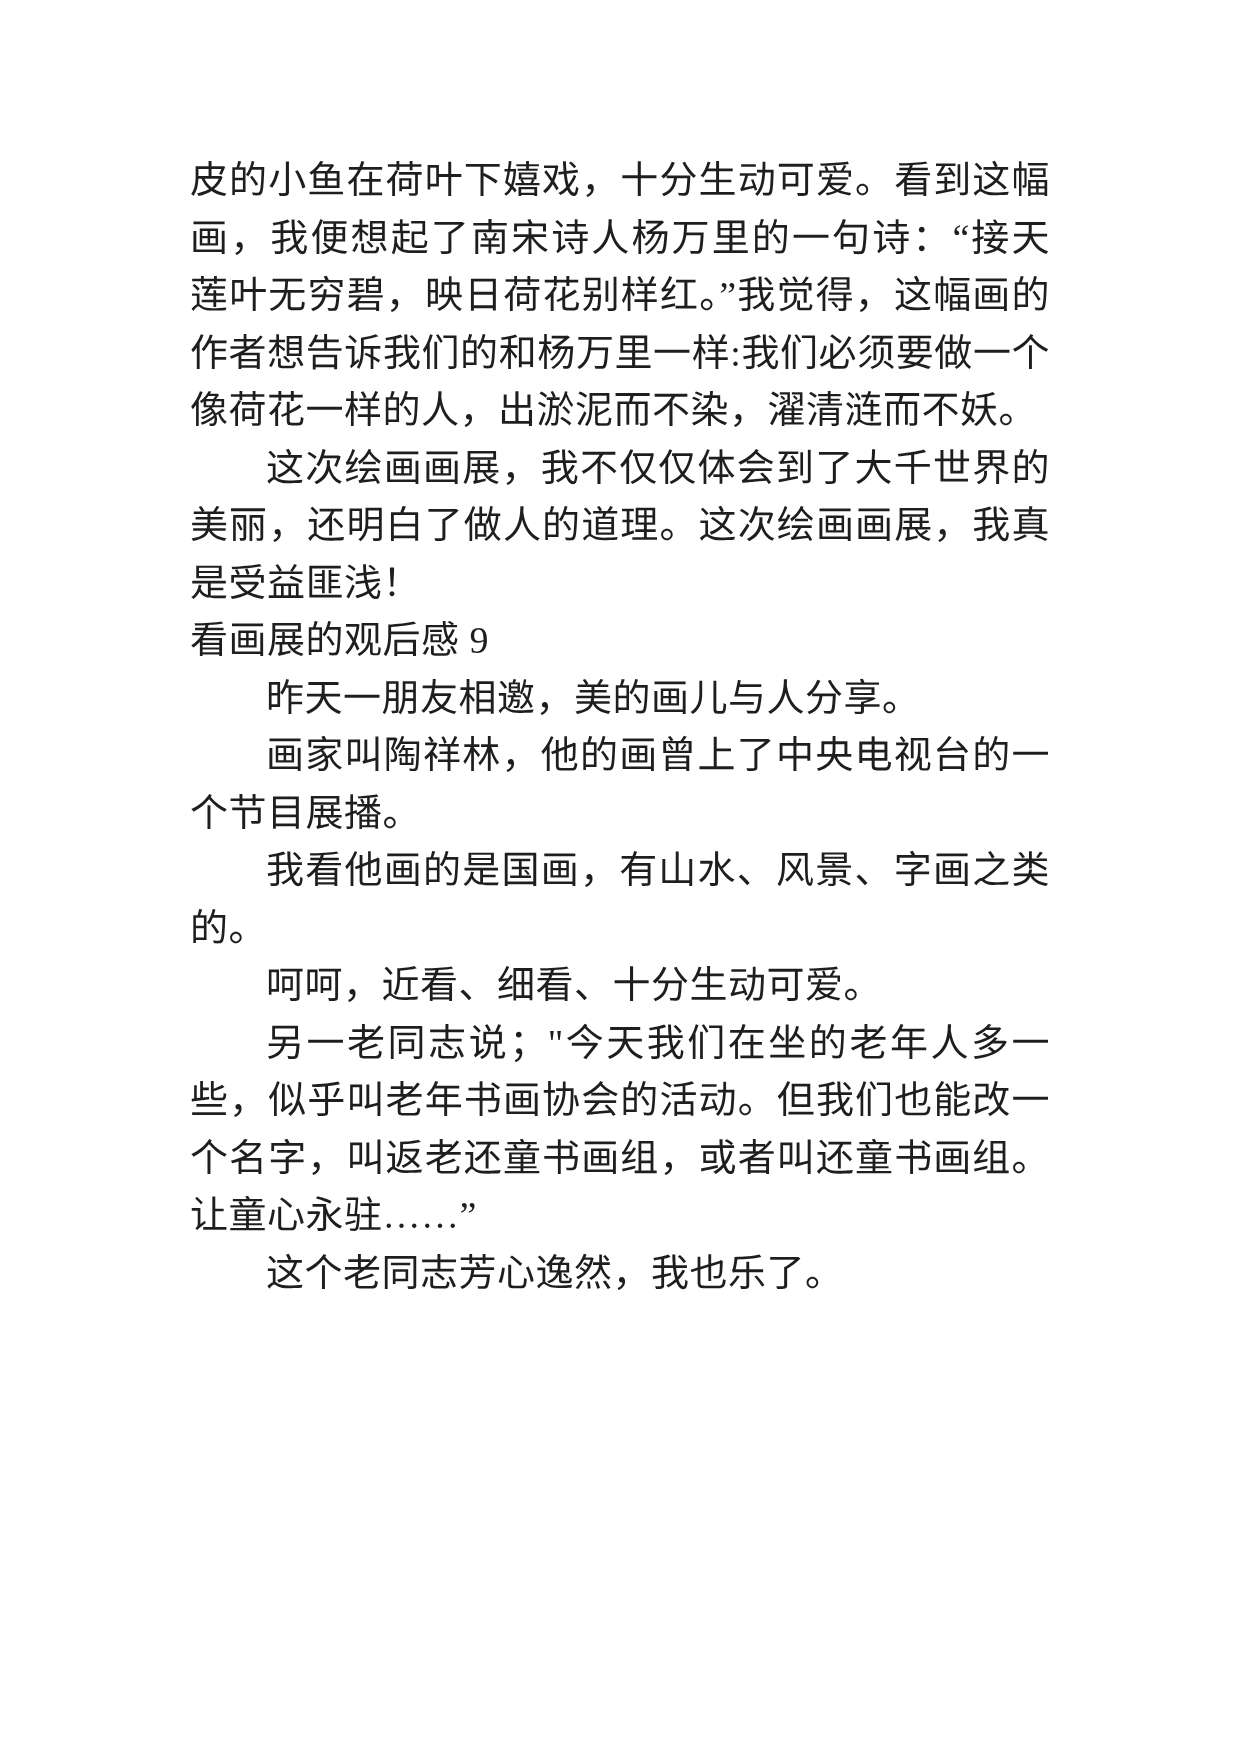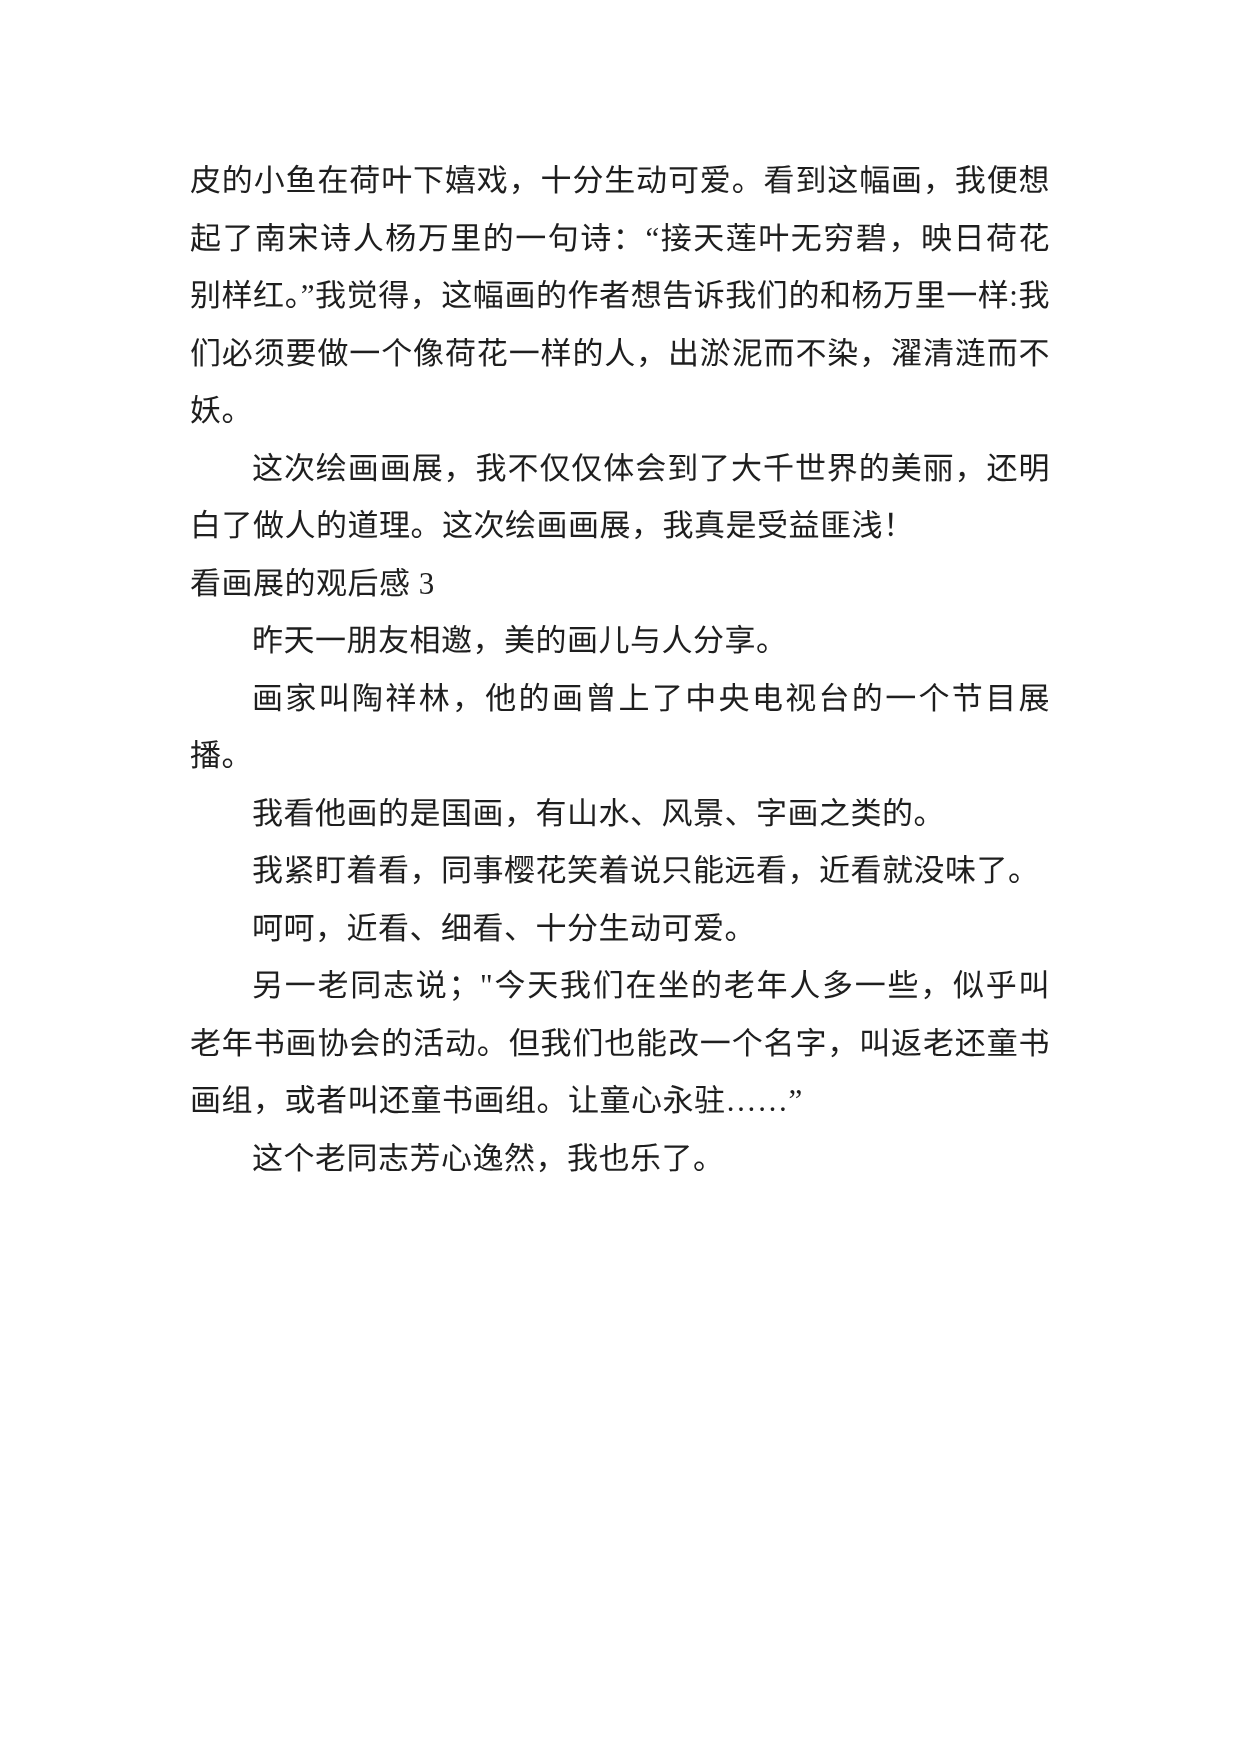--- a/index.html
+++ b/index.html
@@ -18,21 +18,21 @@
     overflow: hidden;
     font-family: "Liberation Serif", "DejaVu Serif", serif;
     color: #1e1e1e;
   }
   .doc-body {
     width: 860px;
   }
   .doc-body p {
     margin: 0;
     padding: 0;
-    font-size: 31px;
+    font-size: 38px;
     line-height: 57.5px;
     text-align: justify;
     text-justify: inter-ideograph;
     letter-spacing: 0.5px;
     word-break: break-all;
     overflow-wrap: break-word;
   }
   .para-indent {
     text-indent: 2em;
   }
@@ -44,22 +44,21 @@
     font-weight: normal;
   }
 </style>
 </head>
 <body>
 
 <div class="page">
   <div class="doc-body">
     <p class="para-cont">皮的小鱼在荷叶下嬉戏，十分生动可爱。看到这幅画，我便想起了南宋诗人杨万里的一句诗：“接天莲叶无穷碧，映日荷花别样红。”我觉得，这幅画的作者想告诉我们的和杨万里一样:我们必须要做一个像荷花一样的人，出淤泥而不染，濯清涟而不妖。</p>
     <p class="para-indent">这次绘画画展，我不仅仅体会到了大千世界的美丽，还明白了做人的道理。这次绘画画展，我真是受益匪浅！</p>
-    <p class="section-heading">看画展的观后感 3</p>
+    <p class="section-heading">看画展的观后感 9</p>
     <p class="para-indent">昨天一朋友相邀，美的画儿与人分享。</p>
     <p class="para-indent">画家叫陶祥林，他的画曾上了中央电视台的一个节目展播。</p>
     <p class="para-indent">我看他画的是国画，有山水、风景、字画之类的。</p>
-    <p class="para-indent">我紧盯着看，同事樱花笑着说只能远看，近看就没味了。</p>
     <p class="para-indent">呵呵，近看、细看、十分生动可爱。</p>
     <p class="para-indent">另一老同志说；"今天我们在坐的老年人多一些，似乎叫老年书画协会的活动。但我们也能改一个名字，叫返老还童书画组，或者叫还童书画组。让童心永驻……”</p>
     <p class="para-indent">这个老同志芳心逸然，我也乐了。</p>
   </div>
 </div>
 
 </body></html>

